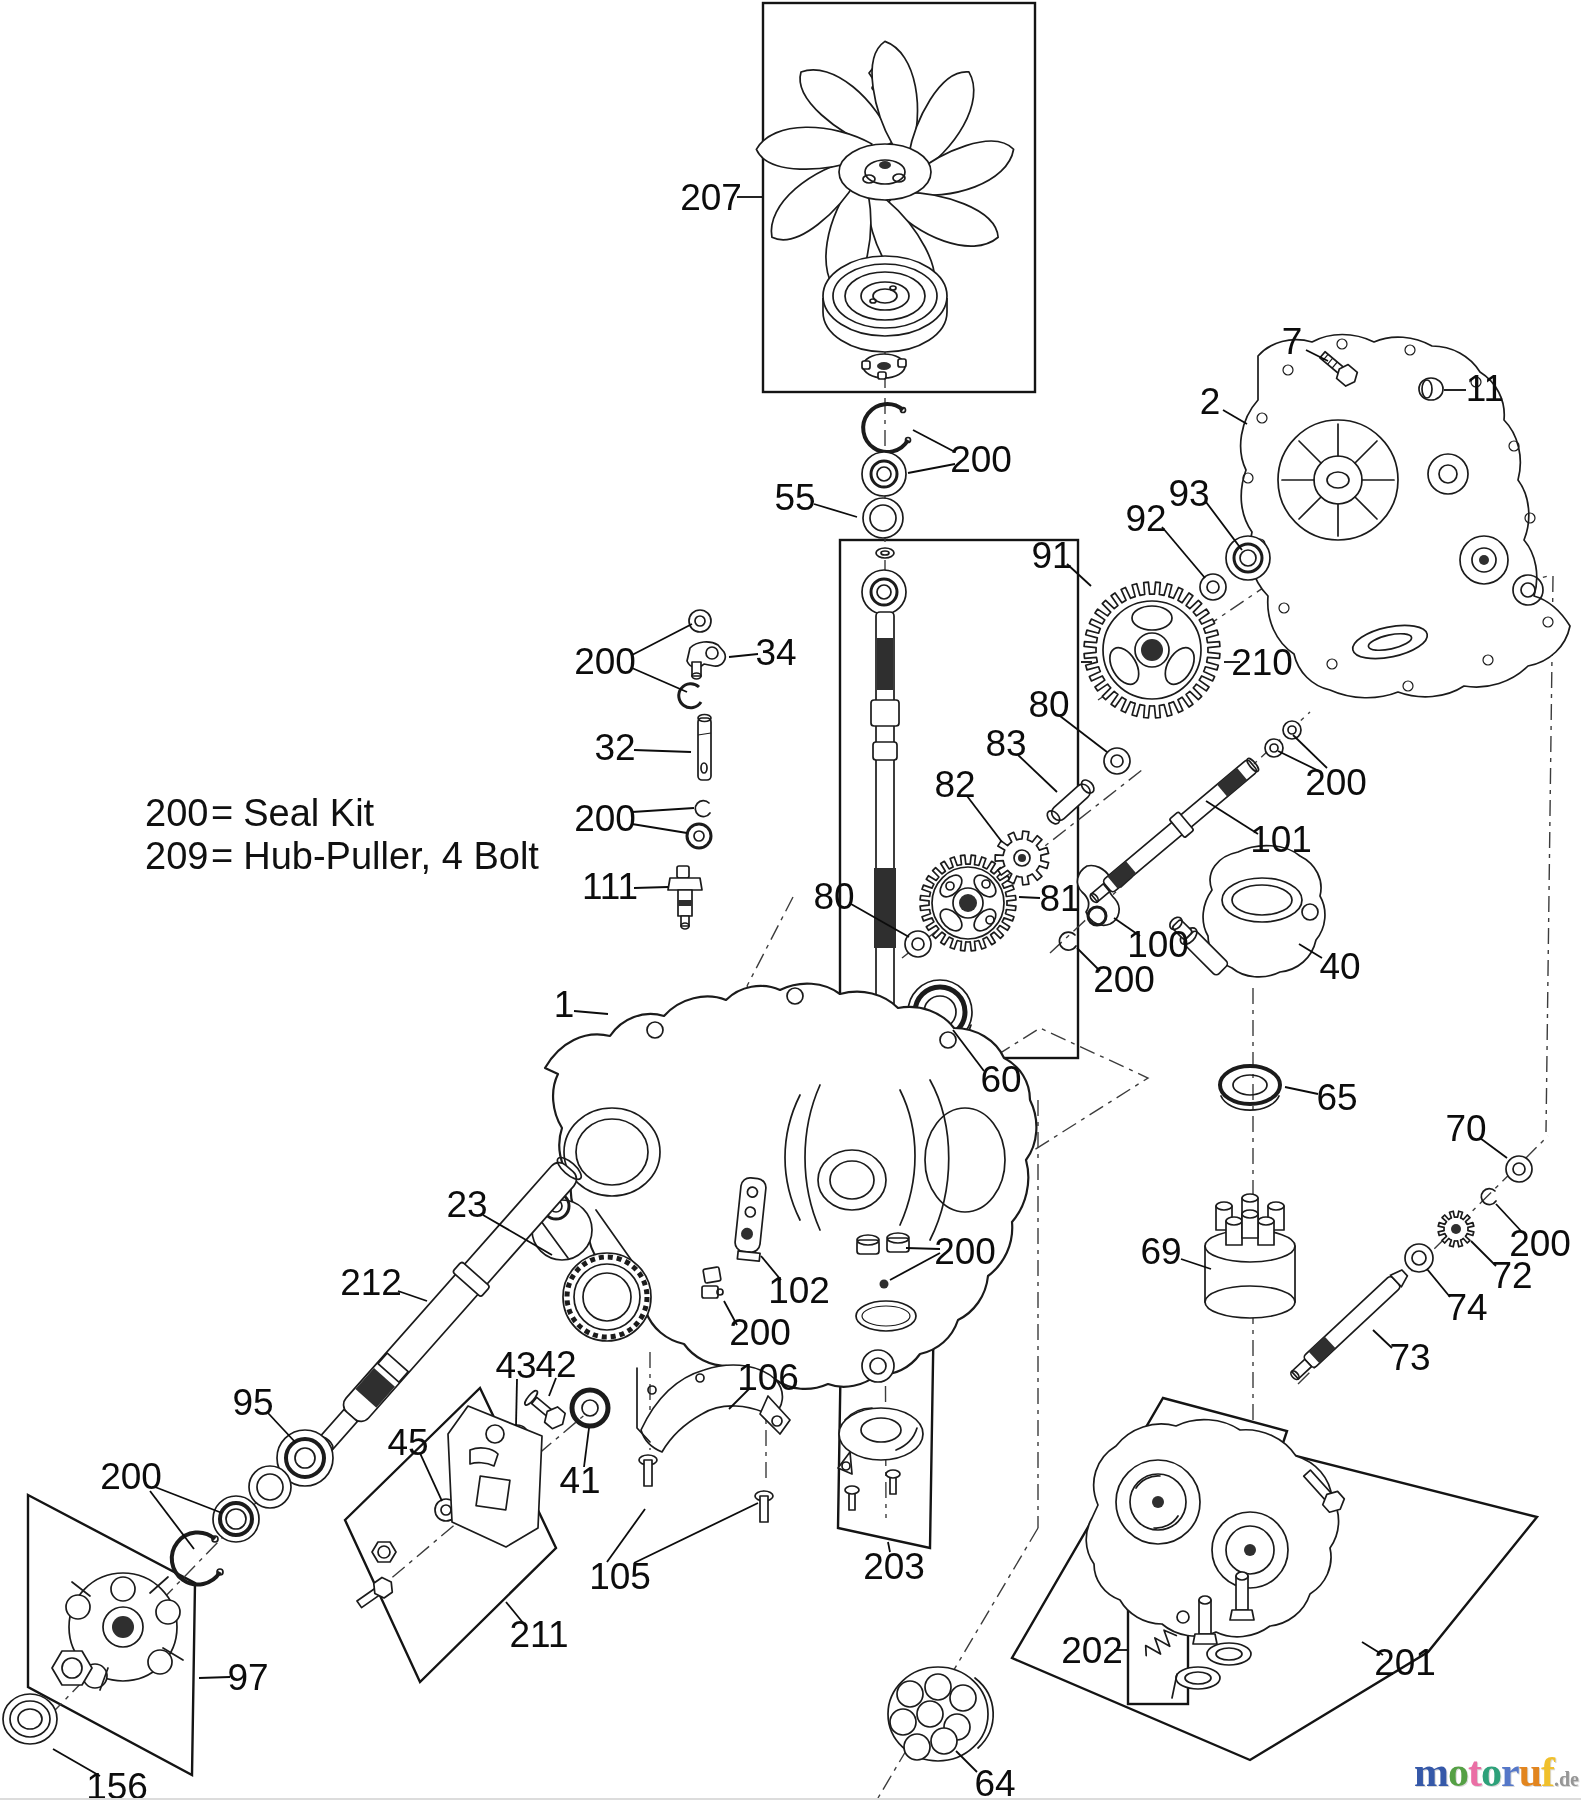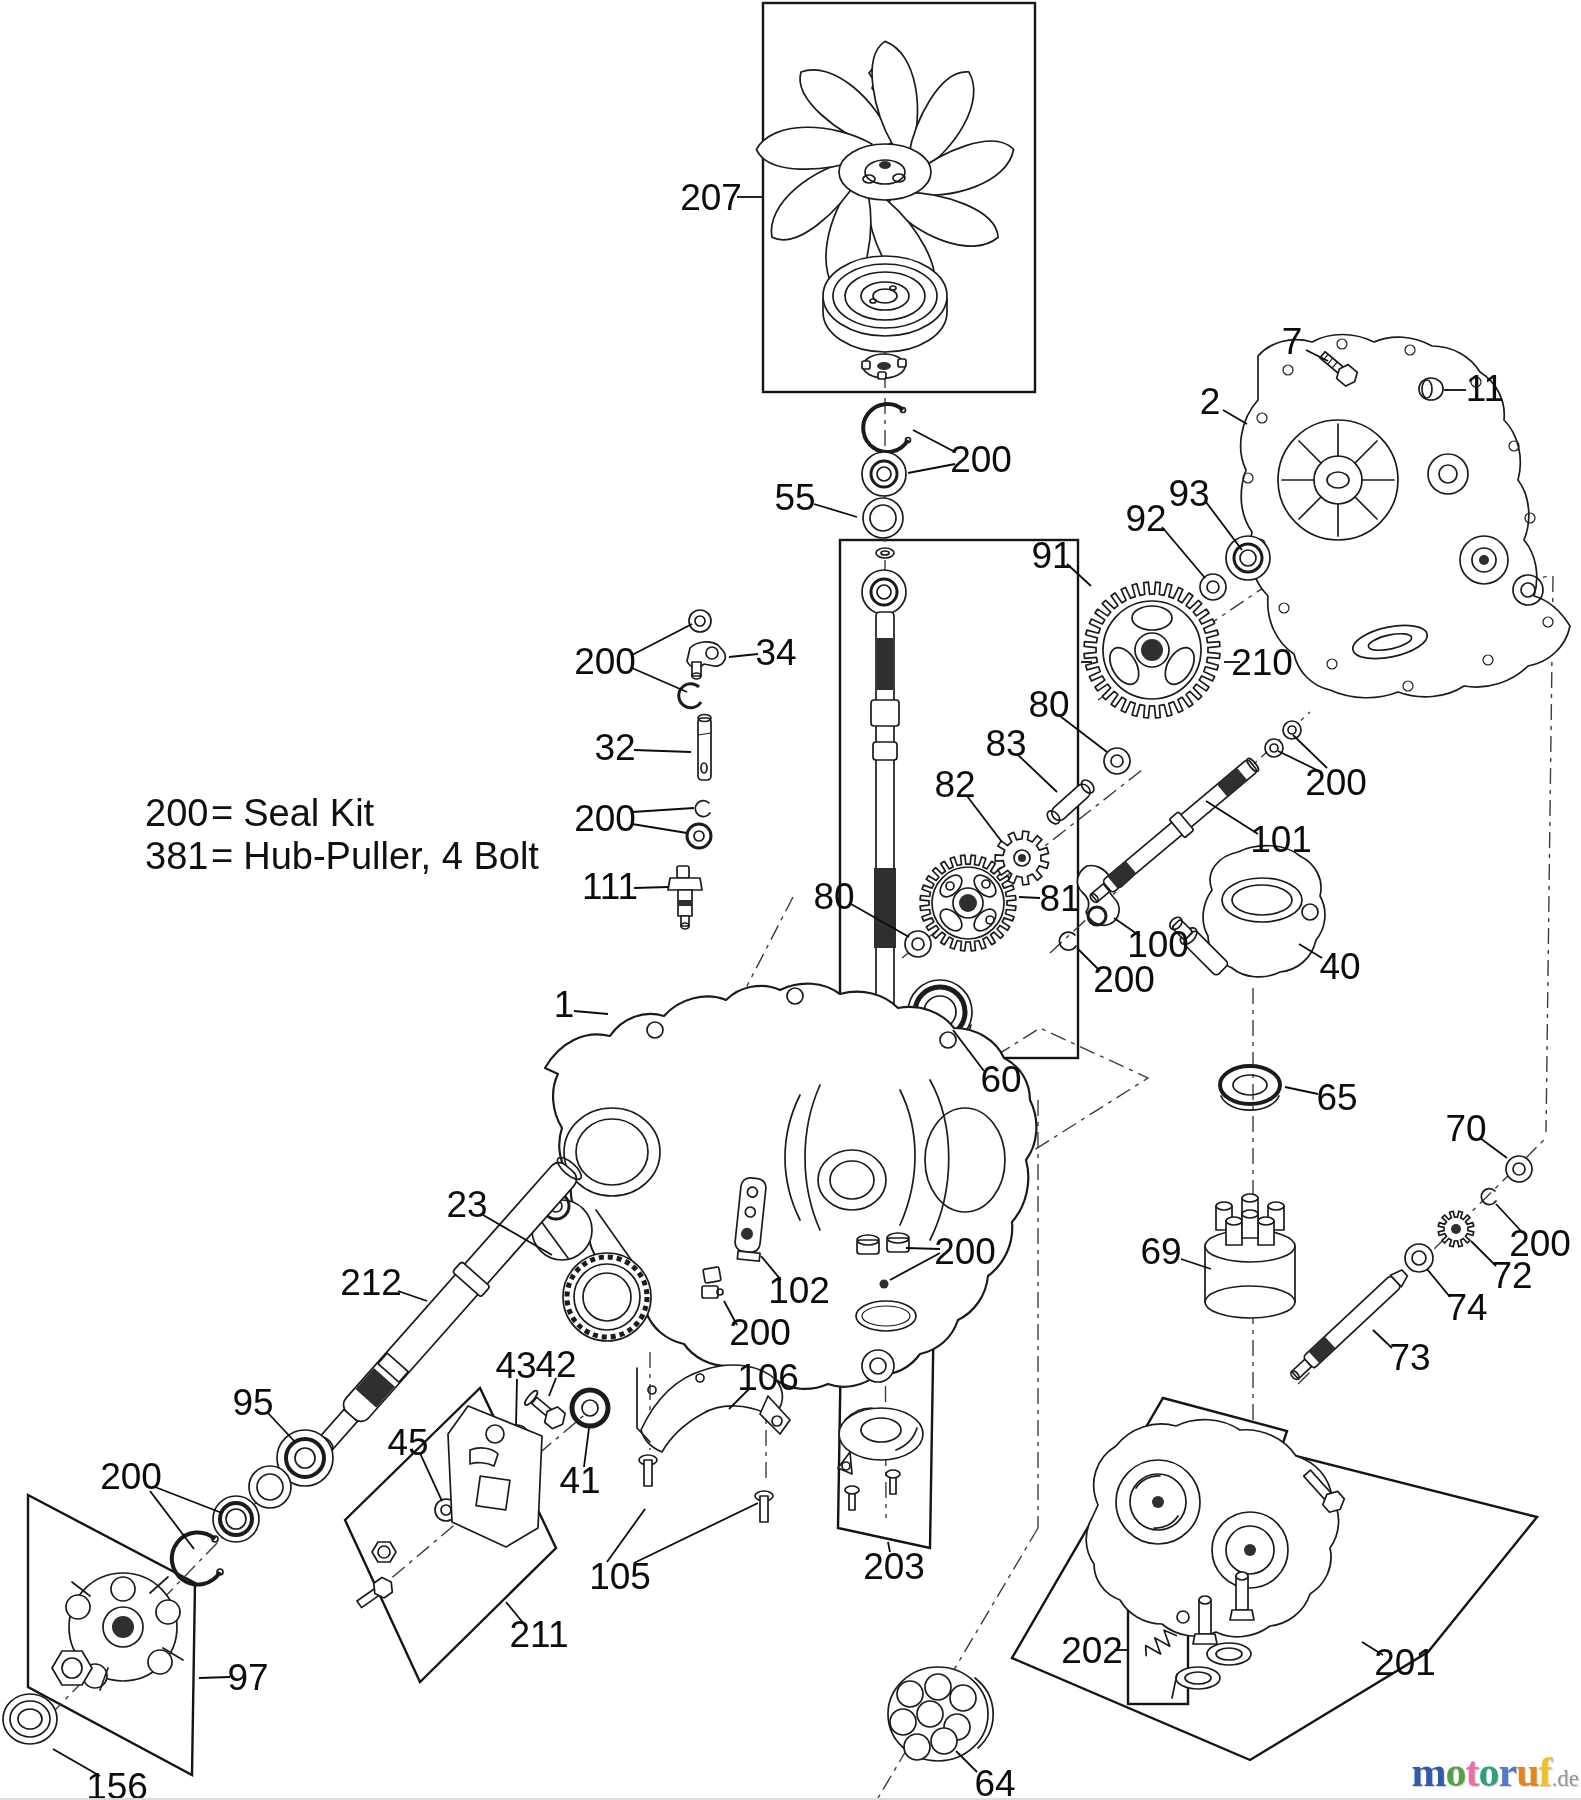--- a/index.html
+++ b/index.html
@@ -20,21 +20,21 @@
   .knurl{fill:none;stroke:#1b1b1b;stroke-width:5;stroke-dasharray:5 4;}
   .ldr{stroke:#0c0c0c;stroke-width:1.8;}
   .lbl{font:37px "Liberation Sans",sans-serif;fill:#0c0c0c;text-anchor:middle;}
   
   .legend{position:absolute;left:145px;top:792px;color:#101010;font-size:38px;line-height:43px;}
   .lg-code{display:inline-block;width:66px;}
   .lg-eq{display:inline-block;margin-right:10px;}
   
   .logo{position:absolute;right:10px;bottom:4px;font-family:"Liberation Serif",serif;
         font-weight:bold;font-size:42px;letter-spacing:-1px;text-shadow:1px 1px 0 #d8d8d8;}
-  .logo .tld{font-size:23px;font-weight:normal;letter-spacing:0;text-align:right;}
+  .logo .tld{font-size:20px;font-weight:bold;letter-spacing:0;text-align:right;}
   .bottom-rule{position:absolute;left:0;bottom:0;width:100%;height:2px;background:#dcdcdc;}
 </style>
 </head>
 <body>
 
 <div class="stage">
 
   <svg id="art" width="1581" height="1800" viewBox="0 0 1581 1800">
 
     <g>
@@ -838,21 +838,21 @@
           <text x="1405" y="1675" class="lbl">201</text>
         </g>
       </g>
   </svg>
 
   <div class="legend">
     <div class="legend-row">
       <span class="lg-code">200</span><span class="lg-eq">=</span><span class="lg-name">Seal Kit</span>
     </div>
     <div class="legend-row">
-      <span class="lg-code">381</span><span class="lg-eq">=</span><span class="lg-name">Hub-Puller, 4 Bolt</span>
+      <span class="lg-code">209</span><span class="lg-eq">=</span><span class="lg-name">Hub-Puller, 4 Bolt</span>
     </div>
   </div>
 
   <div class="logo">
     <span id="logo-letters"><span style="color: rgb(53, 88, 168);">m</span><span style="color: rgb(85, 160, 69);">o</span><span style="color: rgb(234, 111, 165);">t</span><span style="color: rgb(46, 161, 122);">o</span><span style="color: rgb(85, 119, 200);">r</span><span style="color: rgb(226, 133, 31);">u</span><span style="color: rgb(240, 192, 44);">f</span></span><span class="tld" style="color: rgb(150, 150, 150);">.de</span>
   </div>
 
   <div class="bottom-rule"></div>
 </div>
 

